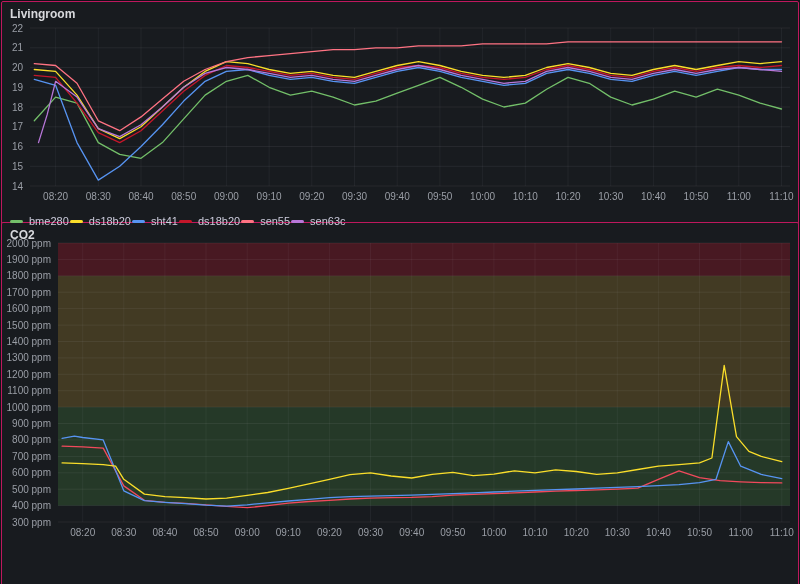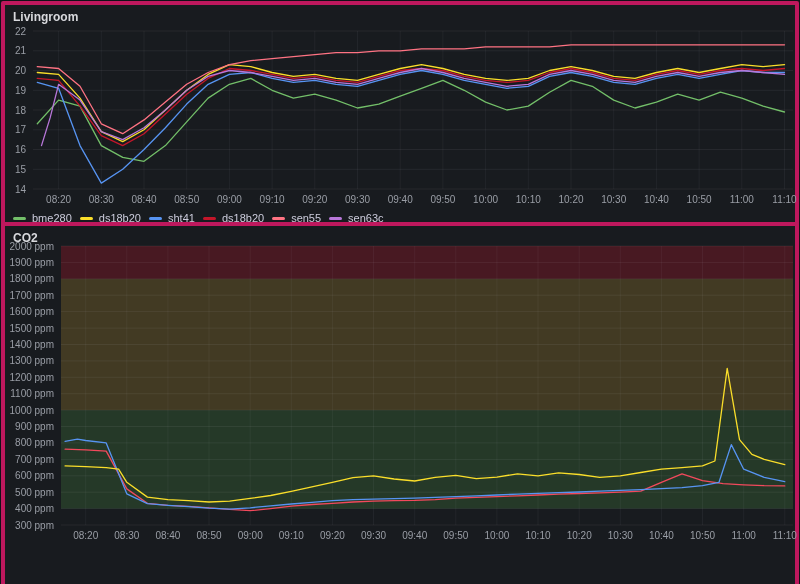--- a/index.html
+++ b/index.html
@@ -6,36 +6,36 @@
   html,body { width:800px; height:584px; }
   body {
     background:#111217;
     font-family:"Liberation Sans", sans-serif;
     overflow:hidden;
     position:relative;
   }
   .panel {
     position:absolute; left:1px; width:798px;
     background:#181b1f;
-    border:4px solid #be185d;
+    border:1px solid #be185d;
     border-radius:2px;
     padding-left:26px;
   }
   #panel-top { top:1px; height:230px; }
   #panel-bottom { top:222px; height:419px; }
   .panel-title {
     position:absolute; top:5px; left:8px;
     font-size:12px; font-weight:600; color:#d8d9dd;
     z-index:2; cursor:pointer;
   }
   svg.chart { position:absolute; top:0; left:0; display:block; }
   .tick { font-size:10px; fill:#9a9ea6; font-family:"Liberation Sans", sans-serif; }
   .legend {
     position:absolute; left:8px; bottom:3px;
-    display:flex; align-items:center; gap:8px;
+    display:flex; align-items:center; gap:1px;
     font-size:11px; color:#ccccdc; white-space:nowrap; z-index:2;
   }
   .legend-item { display:inline-flex; align-items:center; cursor:pointer; }
   .sw { display:inline-block; width:13px; height:3px; border-radius:2px; margin-right:6px; }
   .series-label { color:#ccccdc; }
   .stat { margin-left:10px; color:#ccccdc; }
 </style>
 </head>
 <body>
 

